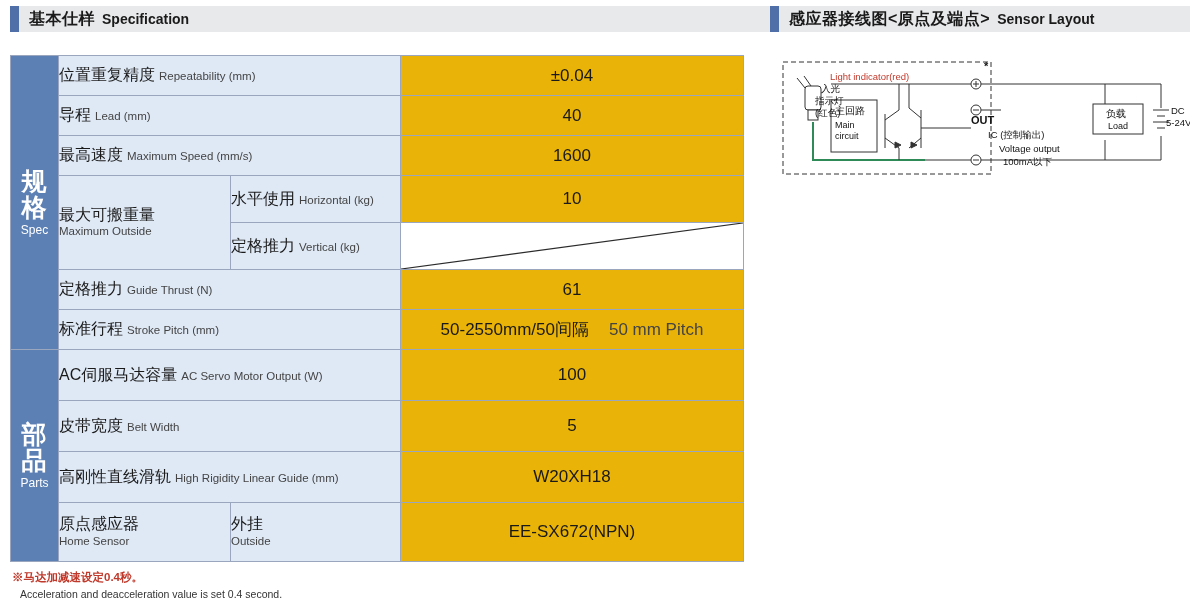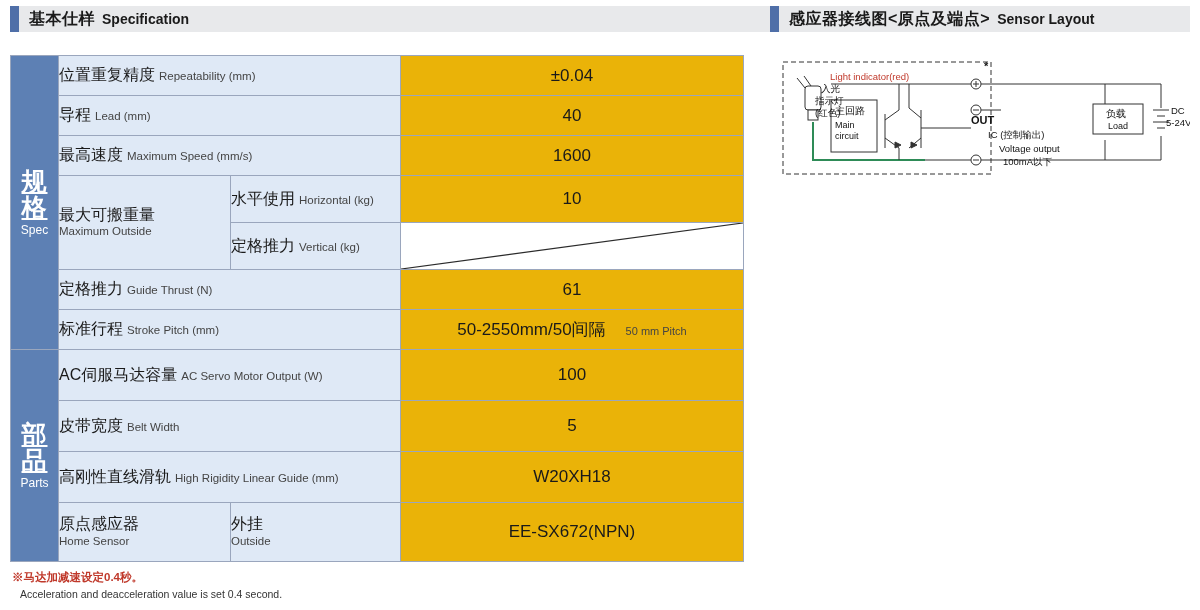--- a/index.html
+++ b/index.html
@@ -67,21 +67,20 @@
     color: #ffffff;
     text-align: center;
     width: 48px;
     line-height: 1.05;
   }
   .sidecell .s-cn {
     display: block;
     font-size: 25px;
     font-weight: bold;
     letter-spacing: 1px;
-    text-decoration: underline;
   }
   .sidecell .s-en {
     display: block;
     font-size: 12px;
     margin-top: 4px;
     text-align: center;
   }
 
   .lbl {
     background: #dfe9f6;
@@ -103,21 +102,21 @@
   .lbl.stacked .l-en { display: block; margin-left: 0; font-size: 11.5px; line-height: 1.3; }
 
   .val {
     background: #eab308;
     text-align: center;
     font-size: 17px;
     color: #1a1a1a;
     height: 39px;
   }
   .val .v-sub {
-    font-size: 11px;
+    font-size: 17px;
     color: #444;
     margin-left: 20px;
   }
 
   .merged-diag {
     background: #ffffff;
     padding: 0;
     position: relative;
   }
   .merged-diag svg { display: block; width: 100%; height: 100%; }

